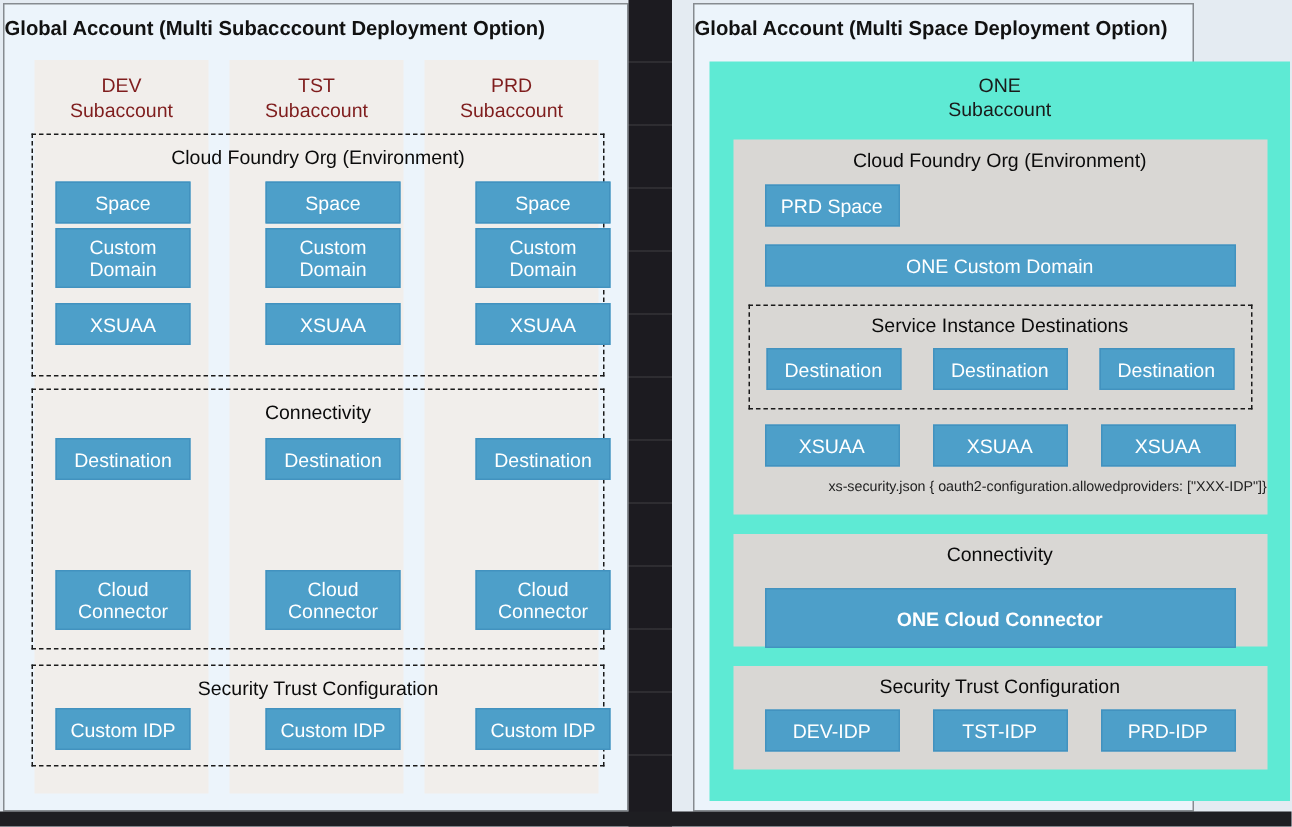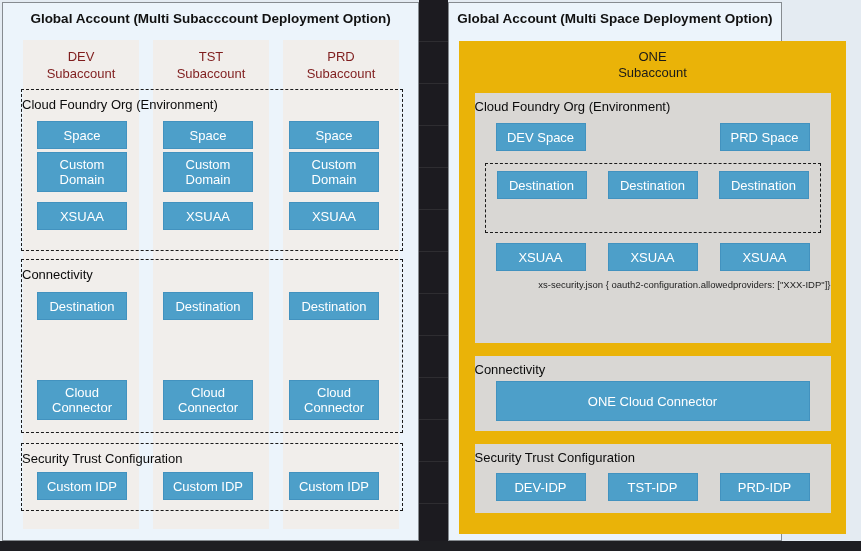--- a/index.html
+++ b/index.html
@@ -7,67 +7,67 @@
     width:861px;height:551px;position:relative;overflow:hidden;
     background:#e4ebf2;
     font-family:"Liberation Sans","DejaVu Sans",sans-serif;
     color:#111;
   }
   .window{
     position:absolute;top:2px;height:539px;box-sizing:border-box;
     background:#ecf4fb;border:1px solid #868b90;
   }
   .window.left{left:2px;width:417px;}
-  .window.right{left:448px;width:334px;}
+  .window.right{left:462px;width:334px;}
   .divider{
     position:absolute;left:419px;top:0;width:29px;height:551px;
     background:#1c1b20;
     background-image:repeating-linear-gradient(180deg,transparent 0 41px,rgba(255,255,255,0.08) 41px 42px);
   }
   .bottom-strip{position:absolute;left:0;top:541px;width:861px;height:10px;background:#1e1e22;}
   .wtitle{
-    margin-top:7px;text-align:center;font-weight:bold;font-size:13.5px;line-height:17px;
+    margin-top:7px;font-weight:bold;font-size:13.5px;line-height:17px;
   }
   
   .band{position:absolute;top:37px;height:489px;width:116px;background:#f1eeeb;}
   .band.b1{left:20px;} .band.b2{left:150px;} .band.b3{left:280px;}
   .subhead{padding-top:8px;text-align:center;font-size:13px;line-height:17px;color:#7f1d1d;}
   .dashed-sec{
     position:absolute;left:18px;width:382px;box-sizing:border-box;
     border:1px dashed #1a1a1a;
   }
   .sec1{top:86px;height:162px;} .sec2{top:256px;height:174px;} .sec3{top:440px;height:68px;}
-  .sec-title{font-size:13px;line-height:17px;padding-top:6px;color:#0b0b0b;}
-  .row{display:flex;gap:10px;padding:0 2px;}
+  .sec-title{text-align:center;font-size:13px;line-height:17px;padding-top:6px;color:#0b0b0b;}
+  .row{display:flex;gap:24px;padding:0 2px;}
   .cell{width:116px;flex:none;display:flex;justify-content:center;}
   .bbox{
     width:90px;box-sizing:border-box;background:#4d9fc9;border:1px solid #4292bf;
     color:#fff;font-size:13px;line-height:15px;text-align:center;
     display:flex;align-items:center;justify-content:center;
   }
   .h28{height:28px;} .h40{height:40px;}
   .mt8{margin-top:8px;} .mt9{margin-top:9px;} .mt13{margin-top:3px;}
   .mt10{margin-top:10px;} .mt60{margin-top:60px;} .mt5{margin-top:5px;align-items:flex-end;}
   
-  .oneband{position:absolute;left:10px;top:38px;width:387px;height:493px;background:#eab308;}
+  .oneband{position:absolute;left:10px;top:38px;width:387px;height:493px;background:#5eead4;}
   .one-head{padding-top:8px;text-align:center;font-size:13px;line-height:16px;color:#1a1a1a;}
   .graybox{width:356px;margin:0 auto;background:#d9d7d4;box-sizing:border-box;}
   .cfbox{margin-top:12px;height:250px;}
   .connbox{margin-top:13px;height:75px;}
   .secbox{margin-top:13px;height:69px;}
   .grow{display:flex;justify-content:space-between;padding:0 21px;}
   .wideb{margin:0 21px;width:auto;}
   .sid{
     box-sizing:border-box;border:1px dashed #1a1a1a;margin:12px 10px 0;height:70px;
   }
   .sid-title{text-align:center;font-size:13px;line-height:16px;padding-top:5px;color:#0b0b0b;}
   .sid .grow{padding:0 11px;margin-top:7px;}
   .xsnote{margin-top:8px;text-align:right;font-size:9.5px;line-height:12px;color:#222;}
   .r-title{padding-top:5px;line-height:17px;}
-  .mt7{margin-top:7px;} .mt12{margin-top:12px;} .mt3{margin-top:3px;}
+  .mt7{margin-top:7px;} .mt12{margin-top:12px;} .mt3{margin-top:14px;font-weight:bold;}
 </style>
 </head>
 <body>
 
 <div class="window left">
   <div class="wtitle">Global Account (Multi Subacccount Deployment Option)</div>
 
   <div class="band b1">
     <div class="subhead">
       <div>DEV</div>
@@ -173,25 +173,26 @@
 
   <div class="oneband">
     <div class="one-head">
       <div>ONE</div>
       <div>Subaccount</div>
     </div>
 
     <div class="graybox cfbox">
       <div class="sec-title r-title">Cloud Foundry Org (Environment)</div>
       <div class="grow mt8">
-        <div class="bbox h28">DEV Space</div>
         <div class="bbox h28">PRD Space</div>
       </div>
+      <div class="bbox h28 wideb mt12">ONE Custom Domain</div>
 
       <div class="sid">
+        <div class="sid-title">Service Instance Destinations</div>
         <div class="grow">
           <div class="bbox h28">Destination</div>
           <div class="bbox h28">Destination</div>
           <div class="bbox h28">Destination</div>
         </div>
       </div>
 
       <div class="grow mt10">
         <div class="bbox h28">XSUAA</div>
         <div class="bbox h28">XSUAA</div>

